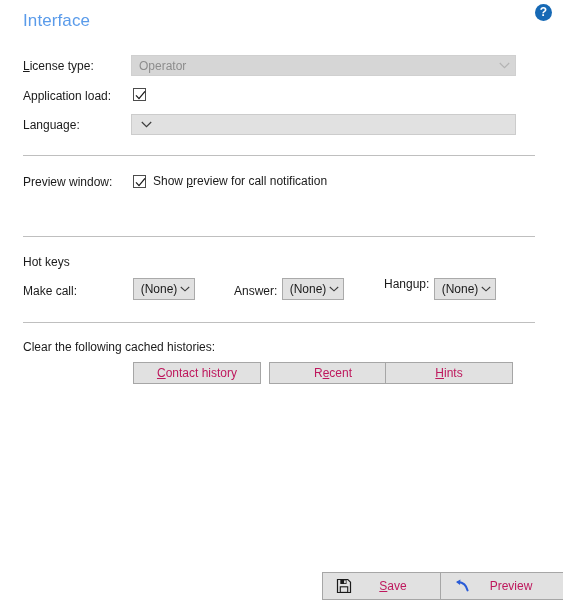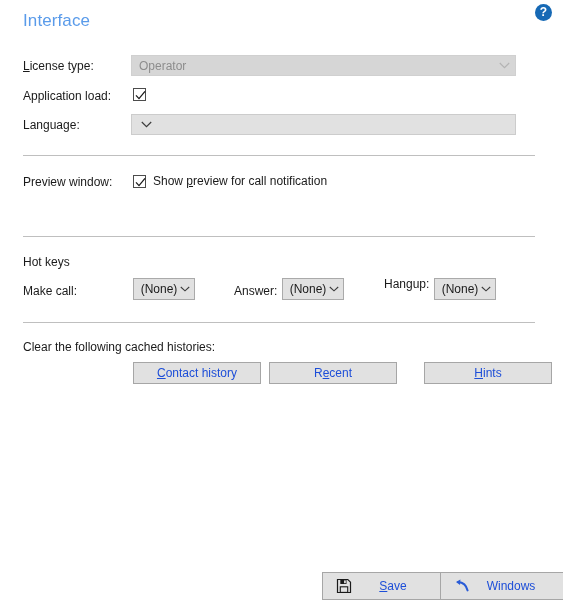--- a/index.html
+++ b/index.html
@@ -157,21 +157,21 @@
   }
 
   
   .btn {
     position: absolute;
     box-sizing: border-box;
     border: 1px solid #a6a6a6;
     background: #e1e1e1;
     font-family: "Liberation Sans", sans-serif;
     font-size: 12px;
-    color: #1d4ed8;
+    color: #be185d;
     display: flex;
     align-items: center;
     justify-content: center;
     cursor: pointer;
     user-select: none;
     white-space: nowrap;
   }
 
   .btn-action {
     height: 28px;
@@ -283,21 +283,21 @@
 <div class="section-head" style="left:23px; top:340px;">Clear the following cached histories:</div>
 
 <div class="btn btn-hist" style="left:133px; top:362px;">
   <span><span></span><u class="acc">C</u><span>ontact history</span></span>
 </div>
 
 <div class="btn btn-hist" style="left:269px; top:362px;">
   <span><span>R</span><u class="acc">e</u><span>cent</span></span>
 </div>
 
-<div class="btn btn-hist" style="left:424px; top:362px;justify-content:center;">
+<div class="btn btn-hist" style="left:385px; top:362px;justify-content:center;">
   <span><span></span><u class="acc">H</u><span>ints</span></span>
 </div>
 
 <div class="btn btn-action" style="left:322px; top:572px;">
   <span class="btn-ico">
     <svg width="16" height="16" viewBox="0 0 16 16">
       <path d="M1.5 1.5 H11.8 L14.5 4.2 V14.5 H1.5 Z" fill="none" stroke="#1a1a1a" stroke-width="1.2"></path>
       <rect x="4.3" y="1.6" width="6.2" height="4.4" fill="#1a1a1a"></rect>
       <rect x="8.2" y="2.4" width="1.5" height="2.8" fill="#ffffff"></rect>
       <rect x="4.3" y="8.8" width="7.4" height="5.6" fill="none" stroke="#1a1a1a" stroke-width="1.1"></rect>
@@ -306,14 +306,14 @@
   <span class="btn-txt"><span></span><u class="acc">S</u><span>ave</span></span>
 </div>
 
 <div class="btn btn-action" style="left:440px; top:572px;">
   <span class="btn-ico">
     <svg width="16" height="16" viewBox="0 0 16 16">
       <path d="M13.6 12.4 C12.2 6.6 8.2 4.3 4.2 4.0" fill="none" stroke="#2a5cd7" stroke-width="2.0" stroke-linecap="round"></path>
       <path d="M2.0 4.0 L6.4 1.6 L6.0 7.0 Z" fill="#2a5cd7"></path>
     </svg>
   </span>
-  <span class="btn-txt"><span>Windows</span></span>
+  <span class="btn-txt"><span>Preview</span></span>
 </div>
 
 </body></html>

